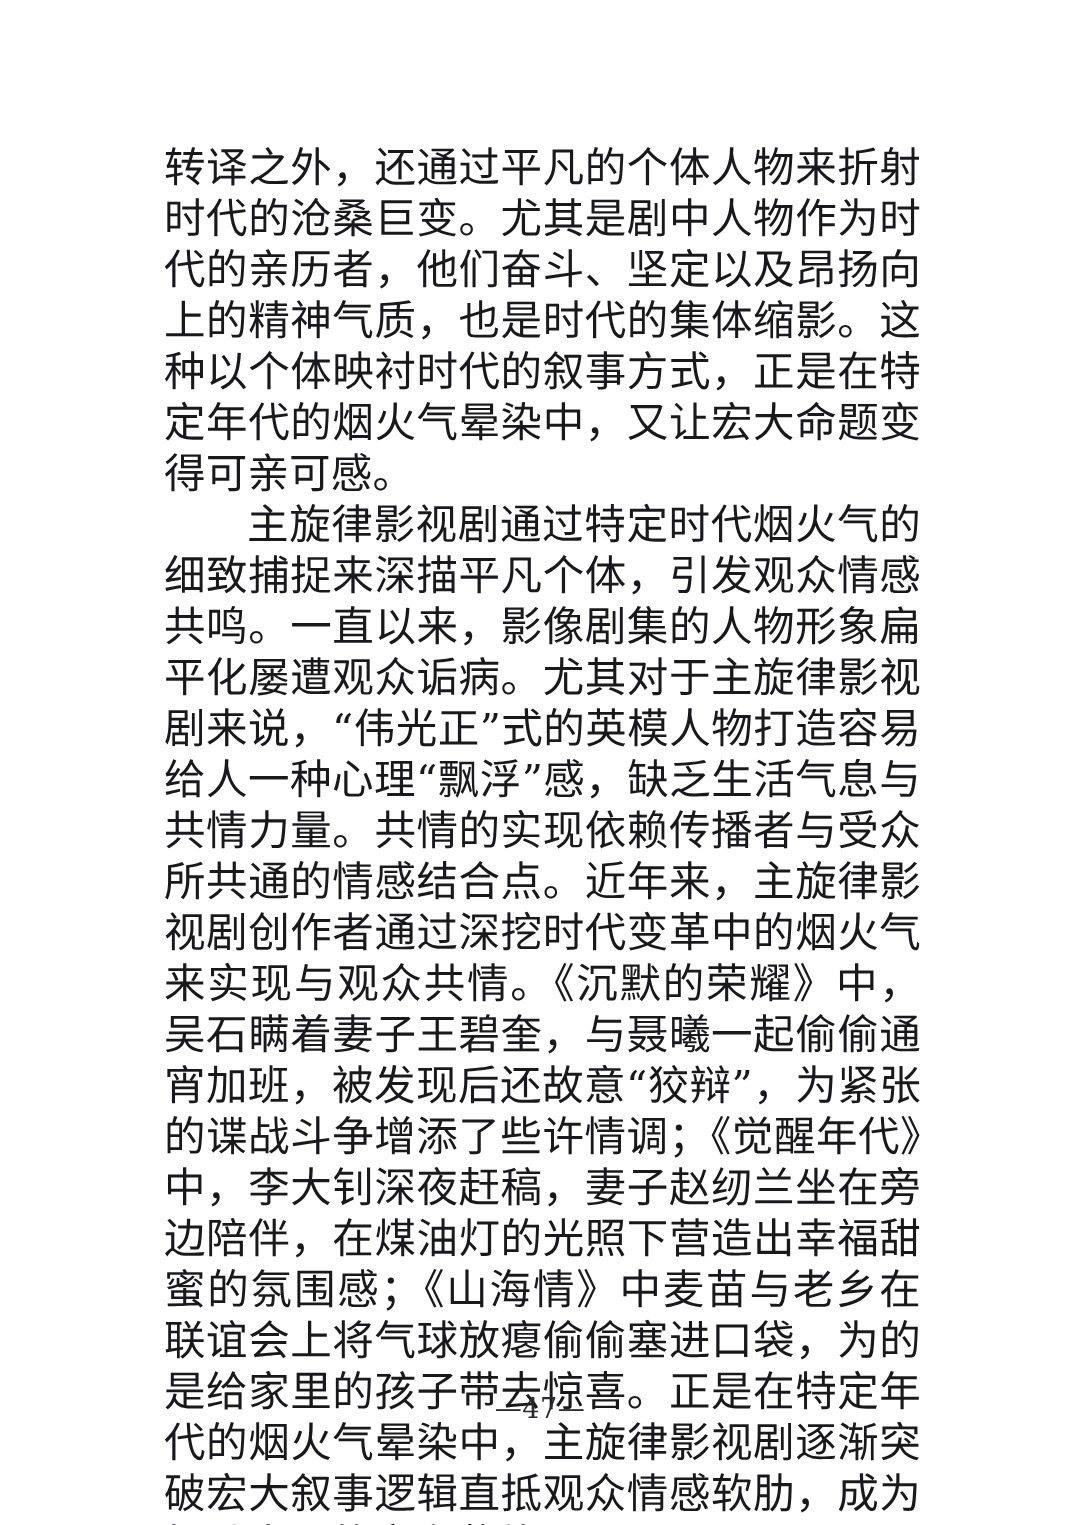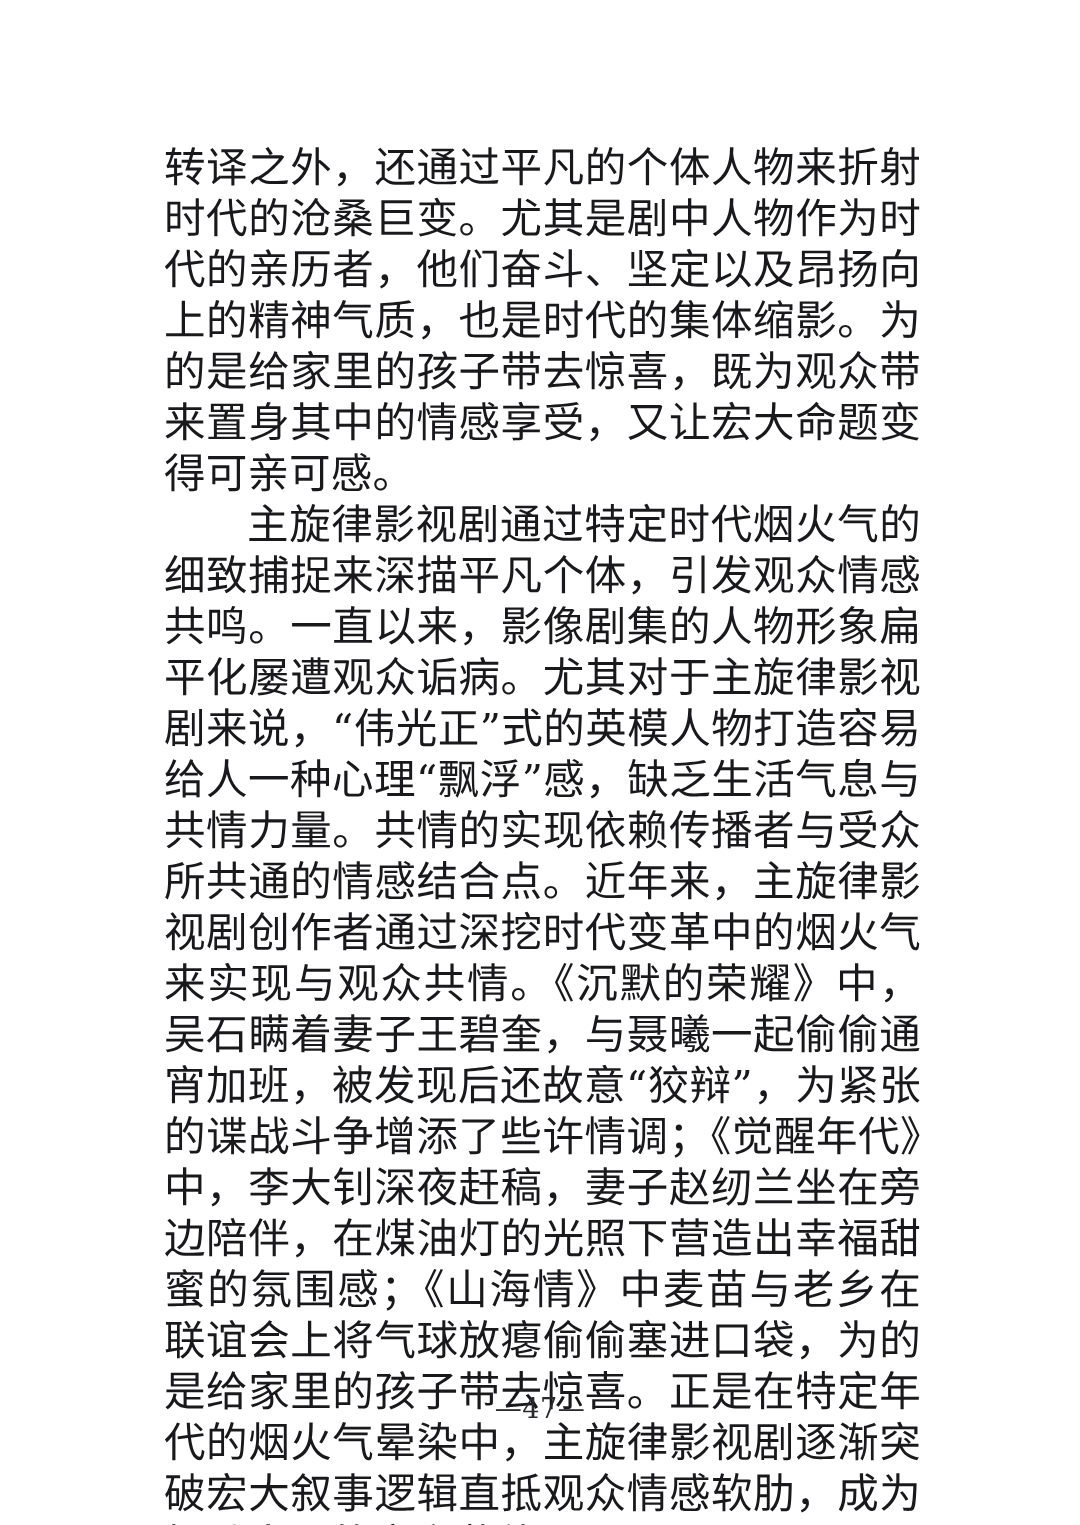--- a/index.html
+++ b/index.html
@@ -62,19 +62,19 @@
     color: #2a2a2e;
     font-weight: 400;
   }
 </style>
 </head>
 <body>
 
 <div class="page">
 
   <div class="text-column">
-    <p class="para">转译之外，还通过平凡的个体人物来折射时代的沧桑巨变。尤其是剧中人物作为时代的亲历者，他们奋斗、坚定以及昂扬向上的精神气质，也是时代的集体缩影。为的是给家里的孩子带去惊喜，既为观众带来置身其中的情感享受，又让宏大命题变得可亲可感。</p>
+    <p class="para">转译之外，还通过平凡的个体人物来折射时代的沧桑巨变。尤其是剧中人物作为时代的亲历者，他们奋斗、坚定以及昂扬向上的精神气质，也是时代的集体缩影。这种以个体映衬时代的叙事方式，正是在特定年代的烟火气晕染中，又让宏大命题变得可亲可感。</p>
     <p class="para para-indent">主旋律影视剧通过特定时代烟火气的细致捕捉来深描平凡个体，引发观众情感共鸣。一直以来，影像剧集的人物形象扁平化屡遭观众诟病。尤其对于主旋律影视剧来说，“伟光正”式的英模人物打造容易给人一种心理“飘浮”感，缺乏生活气息与共情力量。共情的实现依赖传播者与受众所共通的情感结合点。近年来，主旋律影视剧创作者通过深挖时代变革中的烟火气来实现与观众共情。《沉默的荣耀》中，吴石瞒着妻子王碧奎，与聂曦一起偷偷通宵加班，被发现后还故意“狡辩”，为紧张的谍战斗争增添了些许情调；《觉醒年代》中，李大钊深夜赶稿，妻子赵纫兰坐在旁边陪伴，在煤油灯的光照下营造出幸福甜蜜的氛围感；《山海情》中麦苗与老乡在联谊会上将气球放瘪偷偷塞进口袋，为的是给家里的孩子带去惊喜。正是在特定年代的烟火气晕染中，主旋律影视剧逐渐突破宏大叙事逻辑直抵观众情感软肋，成为打动人心的意义载体。</p>
   </div>
 
   <div class="page-number">—47—</div>
 
 </div>
 
 </body></html>

